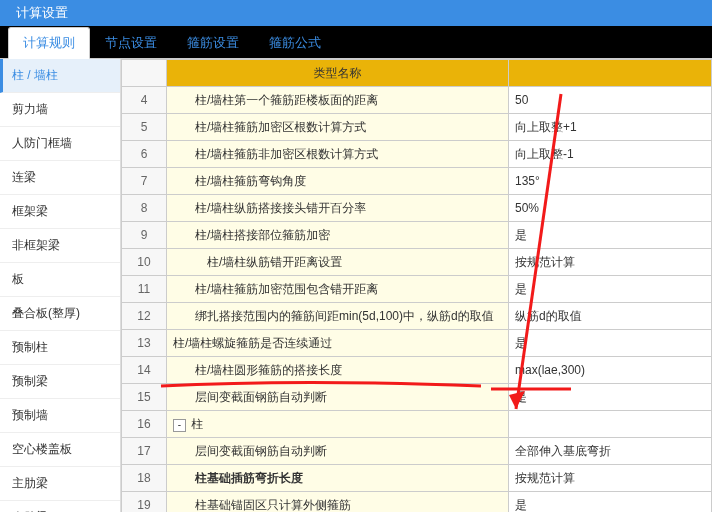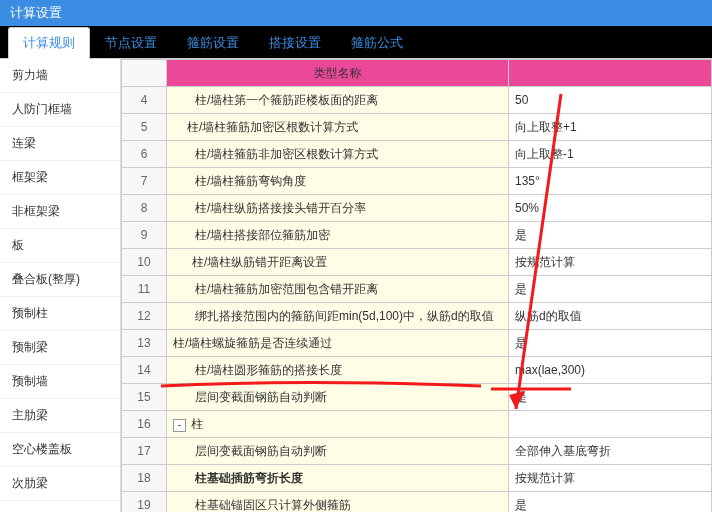--- a/index.html
+++ b/index.html
@@ -1,82 +1,82 @@
 <!DOCTYPE html>
 <html><head>
 <meta charset="utf-8">
 <style>
   html,body{margin:0;padding:0;font-family:"Microsoft YaHei",Arial,sans-serif;font-size:12px;color:#333;background:#fff;}
   .win{width:712px;height:512px;background:#f4f4f4;position:relative;overflow:hidden;}
-  .titlebar{background:#3b8de3;color:#fff;height:26px;line-height:26px;padding-left:10px;font-size:13px;}
+  .titlebar{background:#3b8de3;color:#fff;height:26px;line-height:26px;padding-left:16px;font-size:13px;}
   .tabs{background:#000000;border-bottom:1px solid #ccc;height:32px;display:flex;align-items:flex-end;padding-left:8px;}
   .tab{padding:6px 14px;font-size:13px;color:#3b8de3;cursor:pointer;border:1px solid transparent;border-bottom:none;}
   .tab.active{border:1px solid #ccc;border-bottom:1px solid #fff;background:#fff;border-radius:3px 3px 0 0;margin-bottom:-1px;color:#3b8de3;}
   .body{display:flex;height:calc(100% - 58px);}
   .sidebar{width:120px;background:#fff;border-right:1px solid #ddd;overflow-y:auto;}
   .sidebar-item{padding:8px 12px;cursor:pointer;border-bottom:1px solid #eee;}
   .sidebar-item.active{background:#e6f0fa;color:#3b8de3;border-left:3px solid #3b8de3;padding-left:9px;}
   .main{flex:1;background:#fff;overflow:auto;position:relative;}
   table{border-collapse:collapse;width:100%;table-layout:fixed;}
   th,td{border:1px solid #ccc;padding:3px 6px;height:20px;line-height:20px;text-align:left;white-space:nowrap;overflow:hidden;}
-  th{background:#ec4899;text-align:center;font-weight:normal;}
+  th{background:#eab308;text-align:center;font-weight:normal;}
   .col-idx{width:32px;text-align:center;background:#f7f7f7;color:#666;}
   .col-name{background:#fffde6;}
   .col-val{width:190px;}
   .exp{display:inline-block;width:11px;height:11px;border:1px solid #999;text-align:center;line-height:9px;font-size:10px;margin-right:2px;background:#fff;color:#333;}
   .annot{position:absolute;top:0;left:0;pointer-events:none;}
   .sidebar::-webkit-scrollbar,.main::-webkit-scrollbar{width:14px;height:14px;}
   .sidebar::-webkit-scrollbar-thumb,.main::-webkit-scrollbar-thumb{background:#c1c1c1;}
 </style>
 </head>
 <body>
 
 <div class="win">
   <div class="titlebar">计算设置</div>
   <div class="tabs" id="tabs">
       <div class="tab active">计算规则</div>
       <div class="tab">节点设置</div>
       <div class="tab">箍筋设置</div>
-      <div class="tab">搭接设置</div>
       <div class="tab">箍筋公式</div>
     </div>
   <div class="body">
     <div class="sidebar" id="sidebar">
+        <div class="sidebar-item active">柱 / 墙柱</div>
         <div class="sidebar-item">剪力墙</div>
         <div class="sidebar-item">人防门框墙</div>
         <div class="sidebar-item">连梁</div>
         <div class="sidebar-item">框架梁</div>
         <div class="sidebar-item">非框架梁</div>
         <div class="sidebar-item">板</div>
         <div class="sidebar-item">叠合板(整厚)</div>
         <div class="sidebar-item">预制柱</div>
         <div class="sidebar-item">预制梁</div>
         <div class="sidebar-item">预制墙</div>
+        <div class="sidebar-item">空心楼盖板</div>
         <div class="sidebar-item">主肋梁</div>
-        <div class="sidebar-item">空心楼盖板</div>
         <div class="sidebar-item">次肋梁</div>
       </div>
     <div class="main">
       <table>
         <thead>
           <tr>
             <th class="col-idx"></th>
             <th>类型名称</th>
             <th class="col-val"></th>
           </tr>
         </thead>
         <tbody id="tbody">
             <tr>
               <td class="col-idx">4</td>
               <td class="col-name" style="padding-left: 28px;">柱/墙柱第一个箍筋距楼板面的距离</td>
               <td class="col-val">50</td>
             </tr>
             <tr>
               <td class="col-idx">5</td>
-              <td class="col-name" style="padding-left: 20px;">柱/墙柱箍筋加密区根数计算方式</td>
+              <td class="col-name" style="padding-left: 28px;">柱/墙柱箍筋加密区根数计算方式</td>
               <td class="col-val">向上取整+1</td>
             </tr>
             <tr>
               <td class="col-idx">6</td>
               <td class="col-name" style="padding-left: 28px;">柱/墙柱箍筋非加密区根数计算方式</td>
               <td class="col-val">向上取整-1</td>
             </tr>
             <tr>
               <td class="col-idx">7</td>
               <td class="col-name" style="padding-left: 28px;">柱/墙柱箍筋弯钩角度</td>
@@ -87,21 +87,21 @@
               <td class="col-name" style="padding-left: 28px;">柱/墙柱纵筋搭接接头错开百分率</td>
               <td class="col-val">50%</td>
             </tr>
             <tr>
               <td class="col-idx">9</td>
               <td class="col-name" style="padding-left: 28px;">柱/墙柱搭接部位箍筋加密</td>
               <td class="col-val">是</td>
             </tr>
             <tr>
               <td class="col-idx">10</td>
-              <td class="col-name" style="padding-left: 25px;">柱/墙柱纵筋错开距离设置</td>
+              <td class="col-name" style="padding-left: 40px;">柱/墙柱纵筋错开距离设置</td>
               <td class="col-val">按规范计算</td>
             </tr>
             <tr>
               <td class="col-idx">11</td>
               <td class="col-name" style="padding-left: 28px;">柱/墙柱箍筋加密范围包含错开距离</td>
               <td class="col-val">是</td>
             </tr>
             <tr>
               <td class="col-idx">12</td>
               <td class="col-name" style="padding-left: 28px;">绑扎搭接范围内的箍筋间距min(5d,100)中，纵筋d的取值</td>

